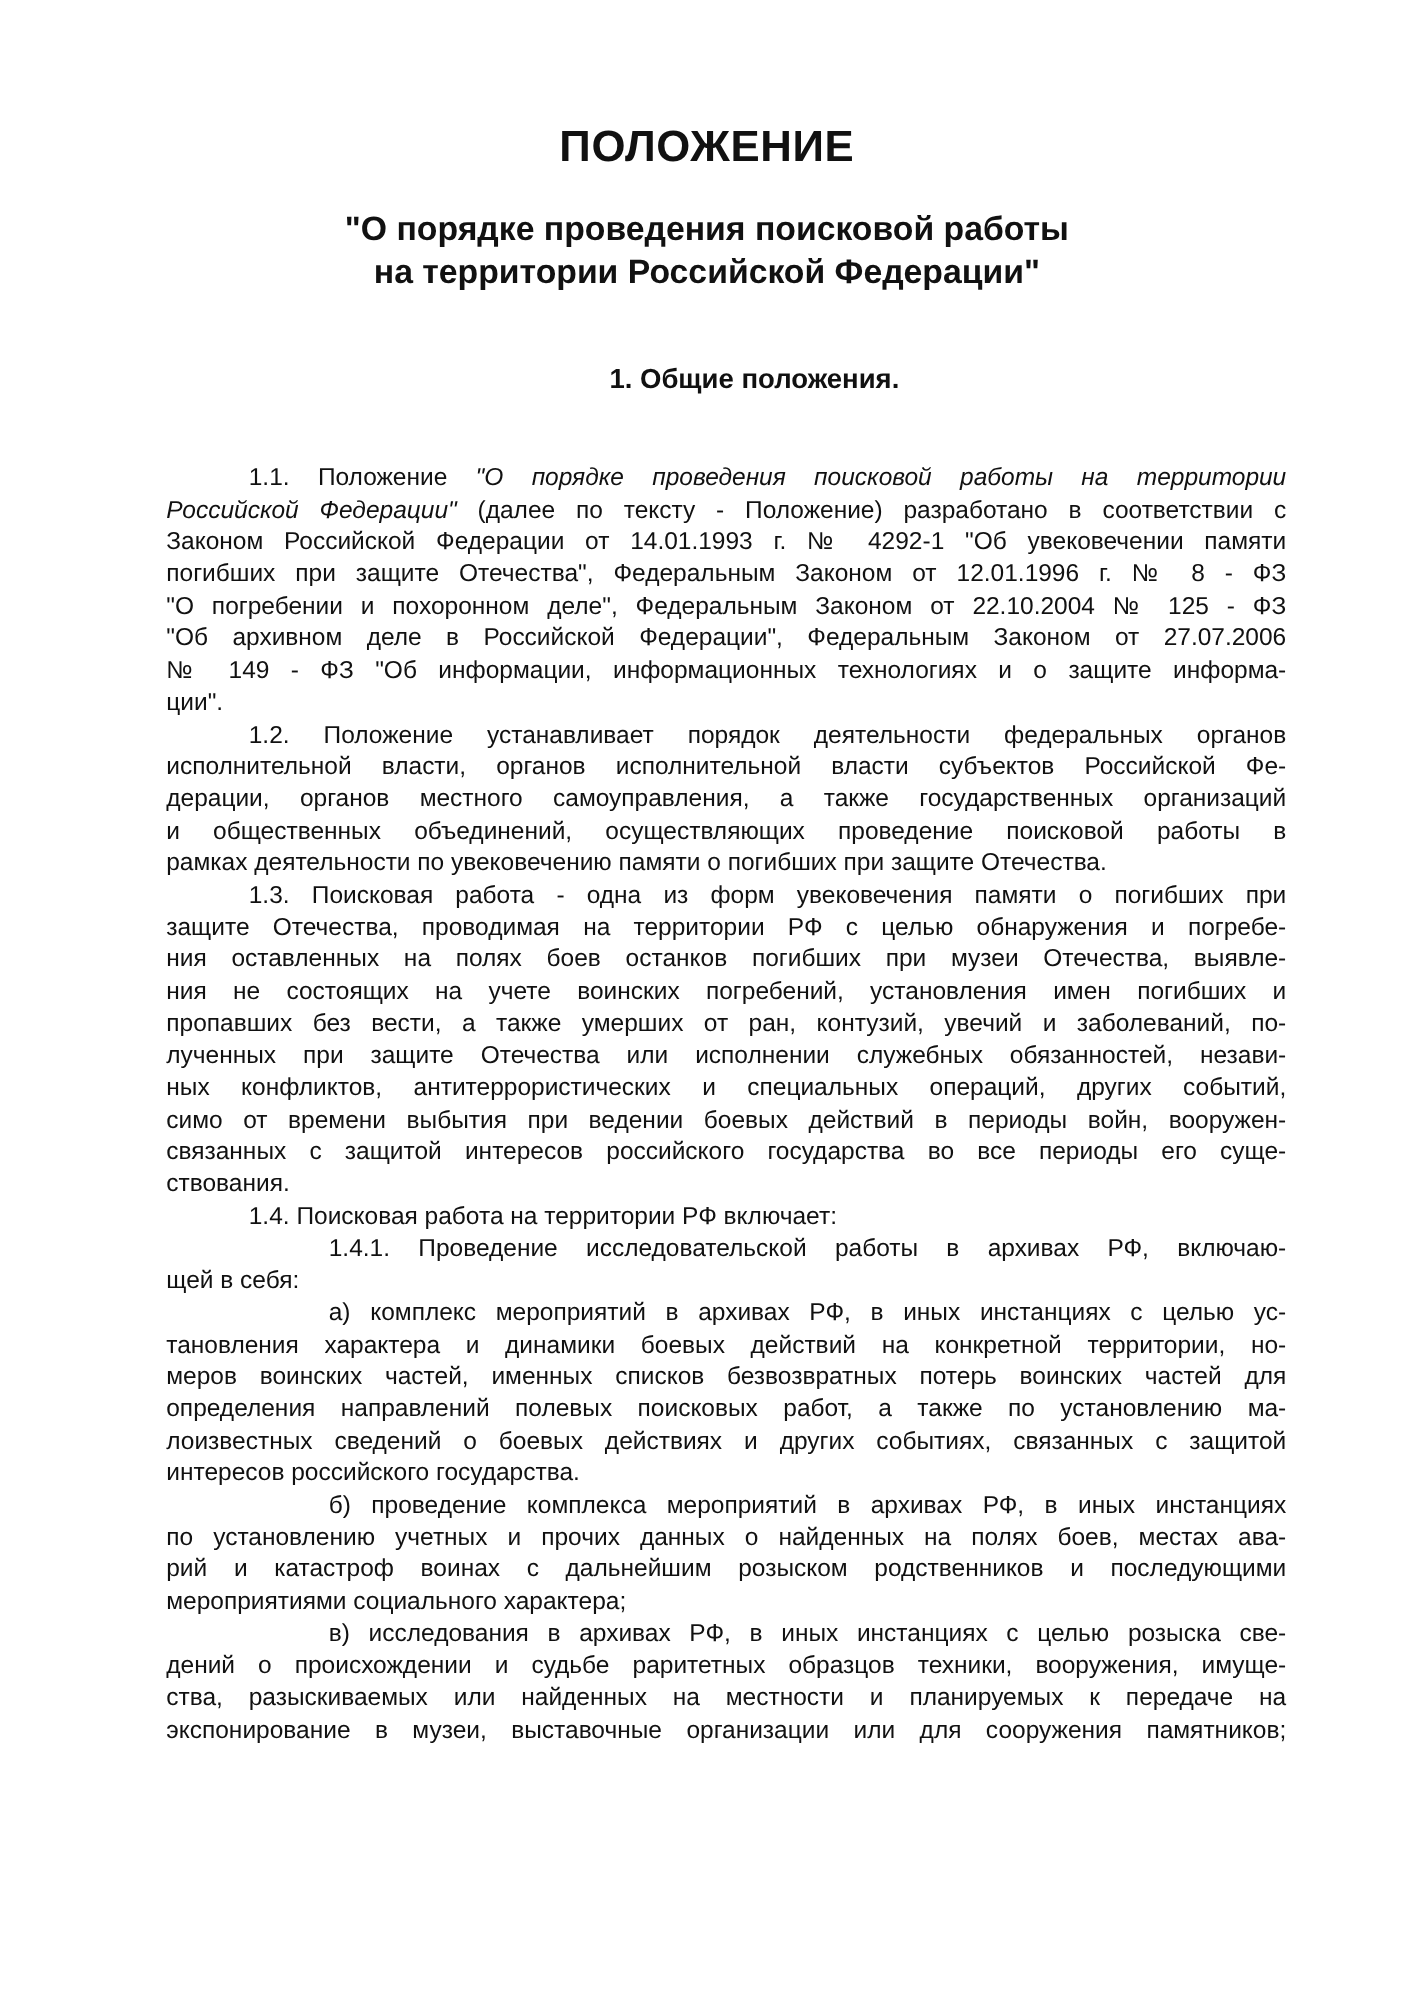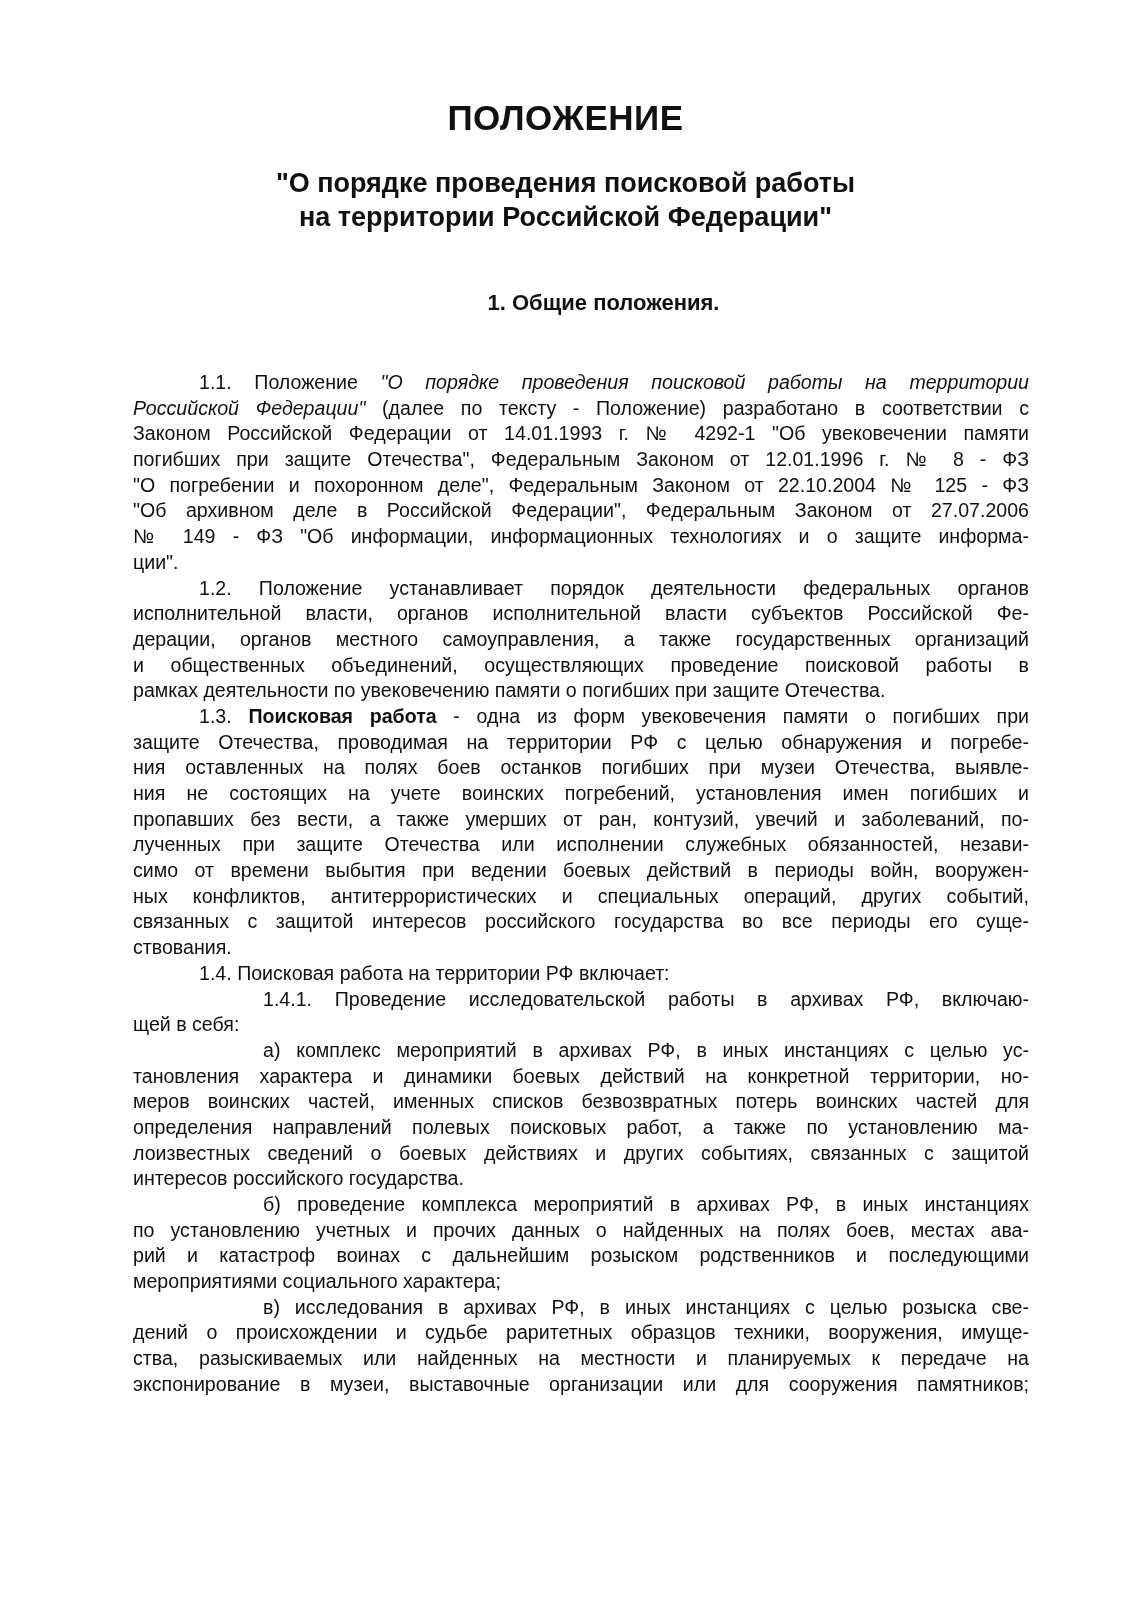--- a/index.html
+++ b/index.html
@@ -13,21 +13,21 @@
   .section { position: absolute; top: 288px; left: 0; width: 100%; text-align: center;
              font-weight: bold; font-size: 22px; line-height: 30px; padding-left: 38px; }
   .body { position: absolute; top: 370px; left: 133px; width: 896px;
           font-size: 19.6px; line-height: 25.7px; }
   .line { display: block; height: 25.7px; white-space: nowrap; overflow: visible;
           text-align: justify; text-align-last: justify; }
   .line.last { text-align-last: left; }
   .ind1 { padding-left: 66px; }
   .ind2 { padding-left: 130px; }
   .it { font-style: italic; }
-  .b { font-weight: bold; margin-top: 36px; }
+  .b { font-weight: normal; margin-top: 36px; }
 </style>
 </head>
 <body>
 
 <div class="page">
   <div class="title">ПОЛОЖЕНИЕ</div>
   <div class="subtitle">
     <div>"О порядке проведения поисковой работы</div>
     <div>на территории Российской Федерации"</div>
   </div>
@@ -45,22 +45,22 @@
       <span class="line"><span>исполнительной власти, органов исполнительной власти субъектов Российской Фе-</span></span>
       <span class="line"><span>дерации, органов местного самоуправления, а также  государственных организаций</span></span>
       <span class="line"><span>и общественных объединений, осуществляющих проведение поисковой работы в</span></span>
       <span class="line last"><span>рамках деятельности по увековечению памяти о погибших при защите Отечества.</span></span>
       <span class="line ind1"><span>1.3. </span><span class="b">Поисковая работа</span><span> - одна из форм увековечения памяти о погибших при</span></span>
       <span class="line"><span>защите Отечества, проводимая на территории РФ с целью обнаружения и погребе-</span></span>
       <span class="line"><span>ния оставленных на полях боев останков погибших при музеи Отечества, выявле-</span></span>
       <span class="line"><span>ния не состоящих на учете воинских погребений, установления имен погибших и</span></span>
       <span class="line"><span>пропавших без вести, а также умерших от ран, контузий, увечий и заболеваний, по-</span></span>
       <span class="line"><span>лученных при защите Отечества или исполнении служебных обязанностей, незави-</span></span>
+      <span class="line"><span>ных конфликтов, антитеррористических и специальных операций, других событий,</span></span>
       <span class="line"><span>симо от времени выбытия при ведении боевых действий в периоды войн, вооружен-</span></span>
-      <span class="line"><span>ных конфликтов, антитеррористических и специальных операций, других событий,</span></span>
       <span class="line"><span>связанных с защитой интересов российского государства во все периоды его суще-</span></span>
       <span class="line last"><span>ствования.</span></span>
       <span class="line ind1 last"><span>1.4. Поисковая работа на территории РФ включает:</span></span>
       <span class="line ind2"><span>1.4.1. Проведение исследовательской работы в архивах РФ, включаю-</span></span>
       <span class="line last"><span>щей в себя:</span></span>
       <span class="line ind2"><span>а) комплекс мероприятий в архивах РФ, в иных инстанциях с целью ус-</span></span>
       <span class="line"><span>тановления характера и динамики боевых действий на конкретной территории, но-</span></span>
       <span class="line"><span>меров воинских частей, именных списков безвозвратных потерь воинских частей для</span></span>
       <span class="line"><span>определения направлений полевых поисковых работ, а также по установлению ма-</span></span>
       <span class="line"><span>лоизвестных сведений о боевых действиях и других событиях, связанных с защитой</span></span>

